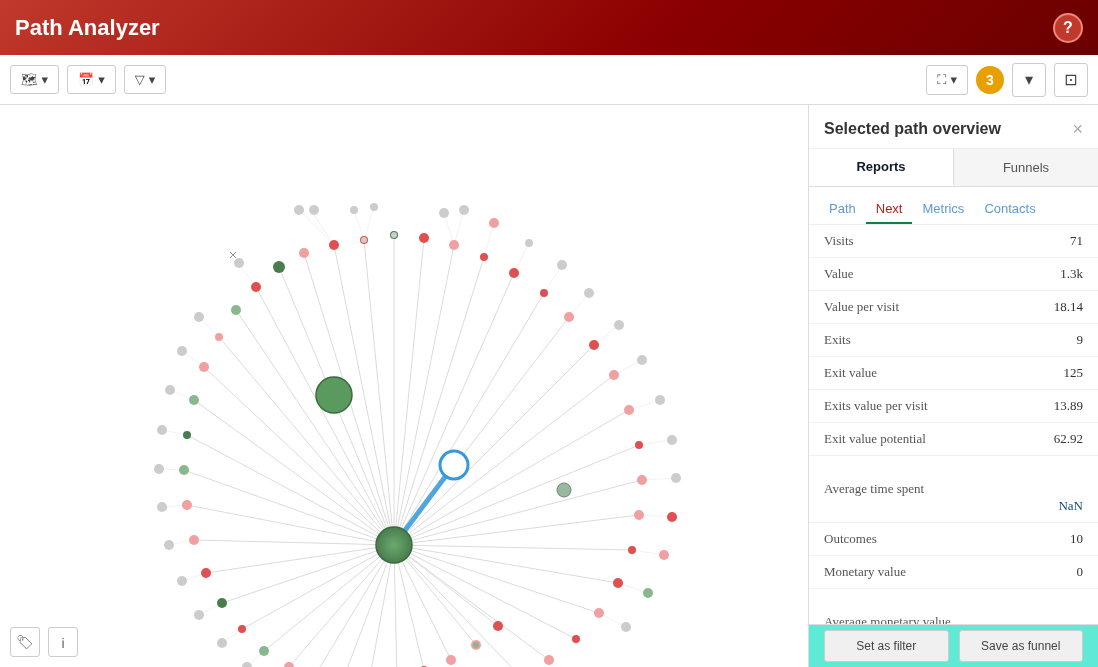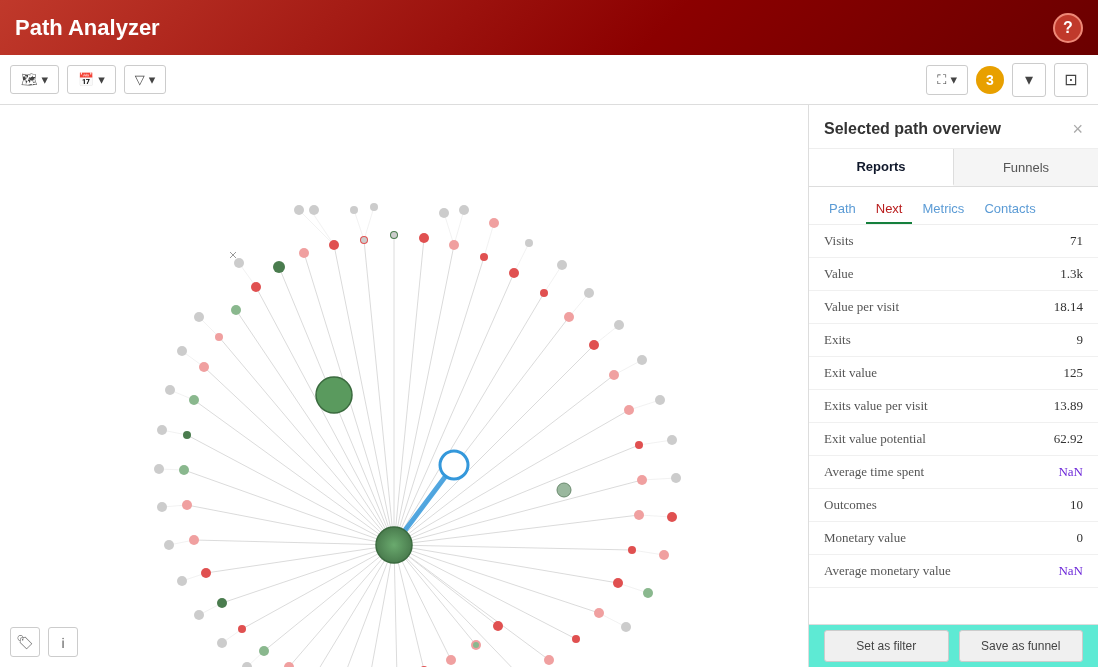--- a/index.html
+++ b/index.html
@@ -188,21 +188,21 @@
     .metric-row {
       display: flex;
       justify-content: space-between;
       align-items: center;
       padding: 8px 15px;
       border-bottom: 1px solid #f0f0f0;
       font-size: 13px;
     }
     .metric-label { color: #555; }
     .metric-value { color: #333; font-weight: normal; }
-    .metric-value.nan { color: #6d28d9; }
+    .metric-value.nan { color: #0c4a6e; margin-top: 34px; }
 
     
     .panel-footer {
       padding: 5px 15px;
       display: flex;
       gap: 10px;
       border-top: 1px solid #ddd;
       background: #5eead4;
     }
     .footer-btn {

